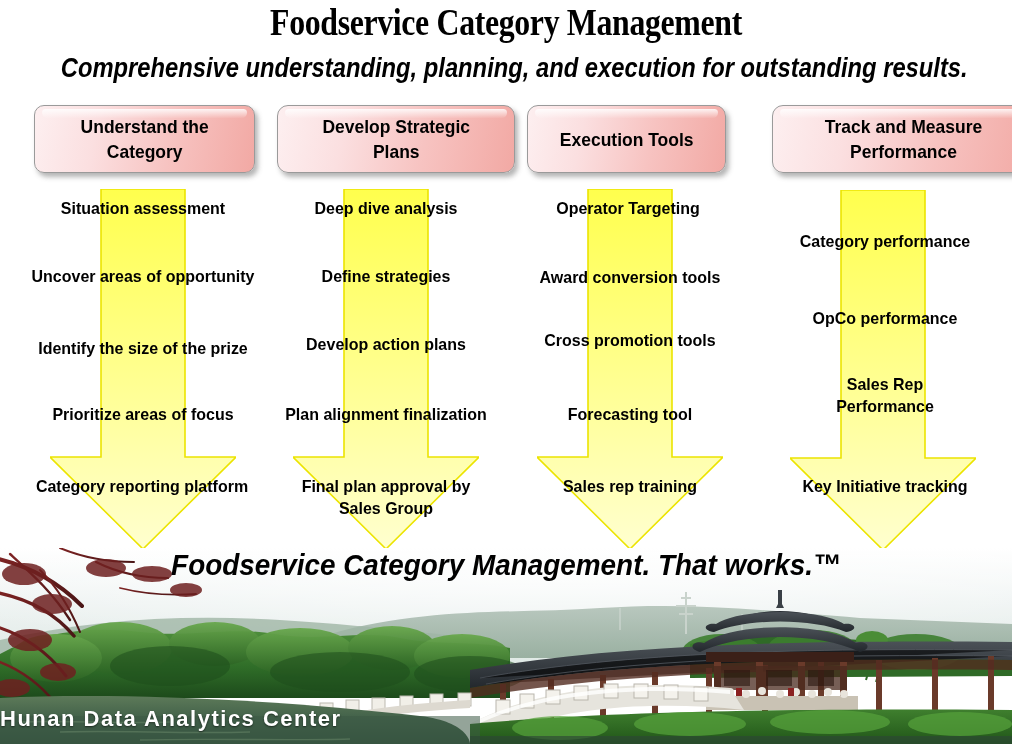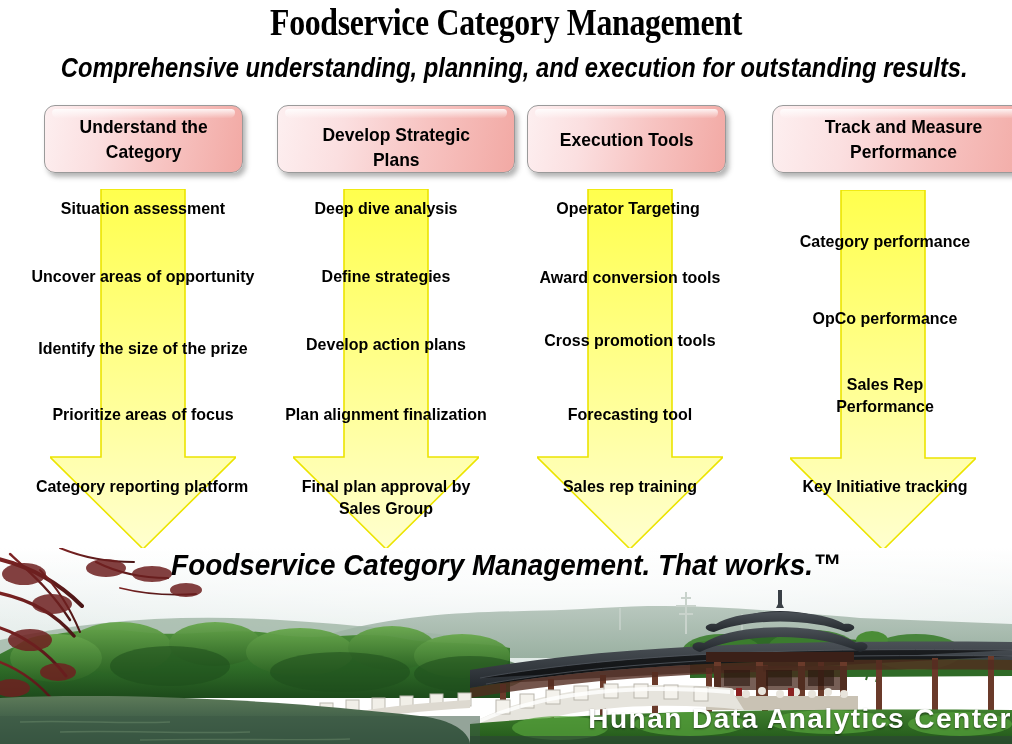--- a/index.html
+++ b/index.html
@@ -131,25 +131,25 @@
     left: 0; top: 548px;
     width: 1012px; height: 196px;
     overflow: hidden;
     z-index: 5;
   }
   #photo svg { display:block; width:1012px; height:196px; }
   #photo-caption {
     position: absolute;
     left: 0; bottom: 8px;
     width: 1012px;
-    text-align: right;
+    text-align: left;
     z-index: 9;
     font-family: "Liberation Sans", sans-serif;
     font-weight: bold;
-    font-size: 28px;
+    font-size: 22px;
     line-height: 34px;
     letter-spacing: 1.5px;
     color: #ffffff;
     text-shadow: 0 1px 2px rgba(0,0,0,0.55);
     white-space: nowrap;
   }
 </style>
 </head>
 <body>
 
@@ -194,26 +194,26 @@
   <defs>
     <linearGradient id="ag4" x1="0" y1="0" x2="0" y2="1">
       <stop offset="0%" stop-color="#ffff4d"></stop>
       <stop offset="60%" stop-color="#ffff9a"></stop>
       <stop offset="100%" stop-color="#ffffcf"></stop>
     </linearGradient>
   </defs>
   <polygon points="51,0 135,0 135,268 186,268 93,360 0,268 51,268" fill="url(#ag4)" stroke="#ece400" stroke-width="1.6"></polygon>
 </svg>
 
-<div class="header-box" style="left:44px; width:199px;">
+<div class="header-box" style="left:34px; width:221px;border-radius:10px;">
   <span class="header-label">Understand the
 Category</span>
 </div>
 
-<div class="header-box" style="left:277px; width:238px;align-items:flex-end;">
+<div class="header-box" style="left:277px; width:238px;">
   <span class="header-label">Develop Strategic
 Plans</span>
 </div>
 
 <div class="header-box" style="left:527px; width:199px;">
   <span class="header-label">Execution Tools</span>
 </div>
 
 <div class="header-box" style="left:772px; width:264px;">
   <span class="header-label">Track and Measure

